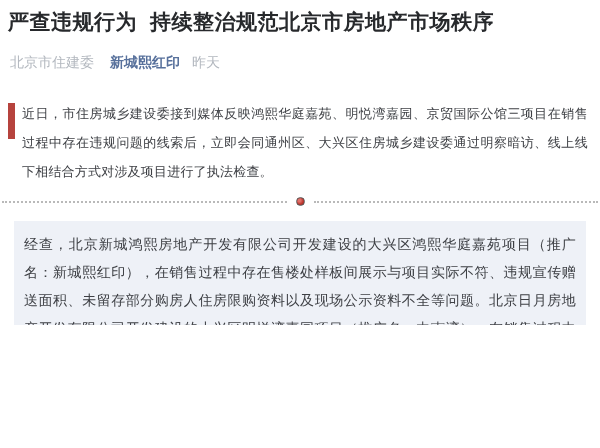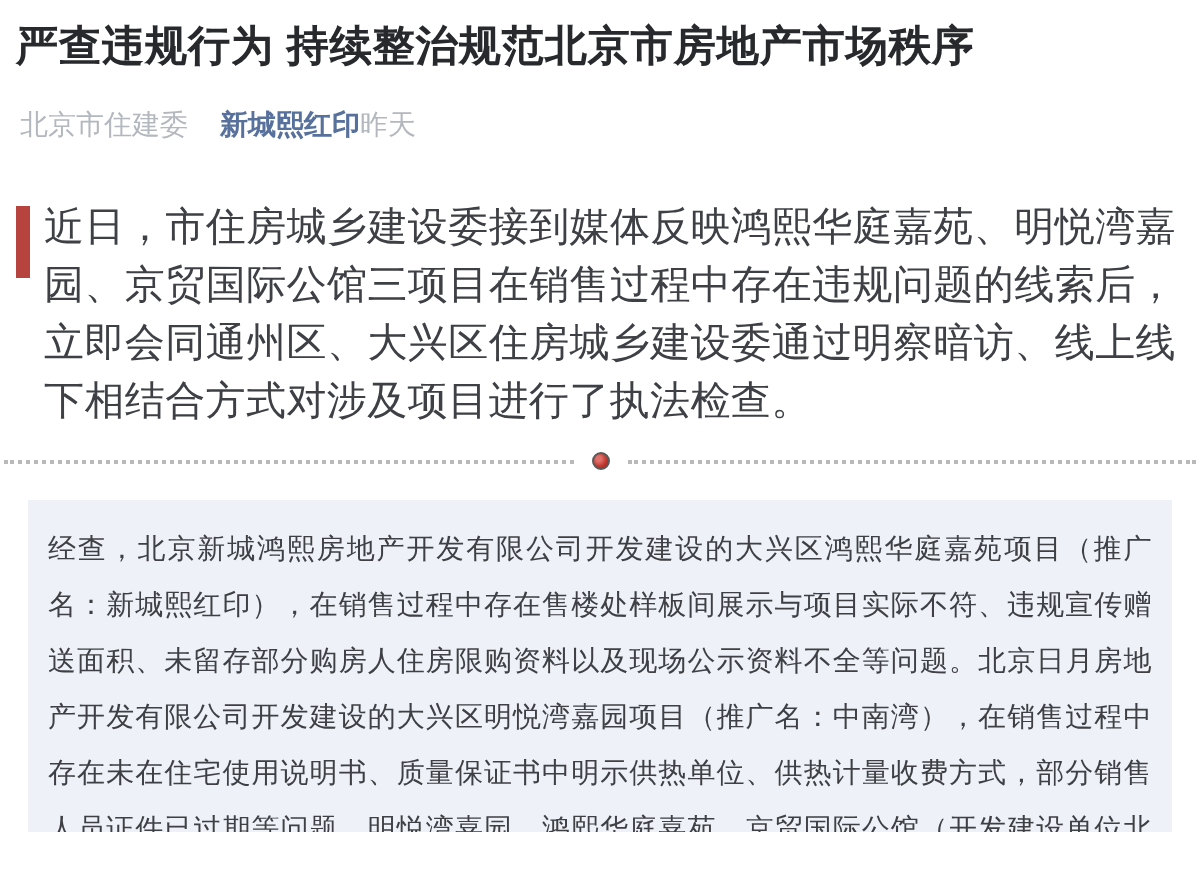--- a/index.html
+++ b/index.html
@@ -8,58 +8,58 @@
     --highlight-bg:#eef1f7;
     --muted:#b3b8bf;
     --body-text:#3e4045;
     --title-text:#27292c;
     --dash:#b9b9b9;
   }
   *{margin:0;padding:0;box-sizing:border-box;}
   html,body{background:#fff;}
   .page{
     position:relative;
-    width:600px;height:416px;
+    width:600px;height:325px;
     background:#ffffff;
     overflow:hidden;
-    font-family:Liberation Sans, sans-serif;
+    font-family:Liberation Mono, monospace;
   }
   .title{
     margin:10px 10px 0 8px;
     font-size:21px;
     line-height:28px;
     font-weight:bold;
     color:var(--title-text);
     letter-spacing:0.5px;
   }
   .byline{
     margin:16px 10px 0 10px;
     font-size:14px;
     display:flex;
     align-items:flex-end;
     white-space:nowrap;
   }
   .byline .source{color:var(--muted);}
   .byline .account{color:var(--account-blue);font-weight:600;margin-left:16px;cursor:pointer;}
-  .byline .date{color:var(--muted);margin-left:0;}
+  .byline .date{color:var(--muted);margin-left:12px;}
   .lead-row{
     display:flex;
     align-items:flex-start;
     margin:28px 12px 0 8px;
   }
   .accent-bar{
     flex:0 0 auto;
     width:7px;height:36px;
     background:var(--accent-red);
     margin-top:3px;
   }
   .lead-text{
     flex:1 1 auto;
     margin-left:7px;
-    font-size:20px;
+    font-size:13px;
     line-height:29px;
     color:var(--body-text);
     text-align:justify;
     letter-spacing:0.2px;
   }
   .divider{
     display:flex;
     align-items:center;
     margin:9px 2px 0 2px;
     height:11px;

